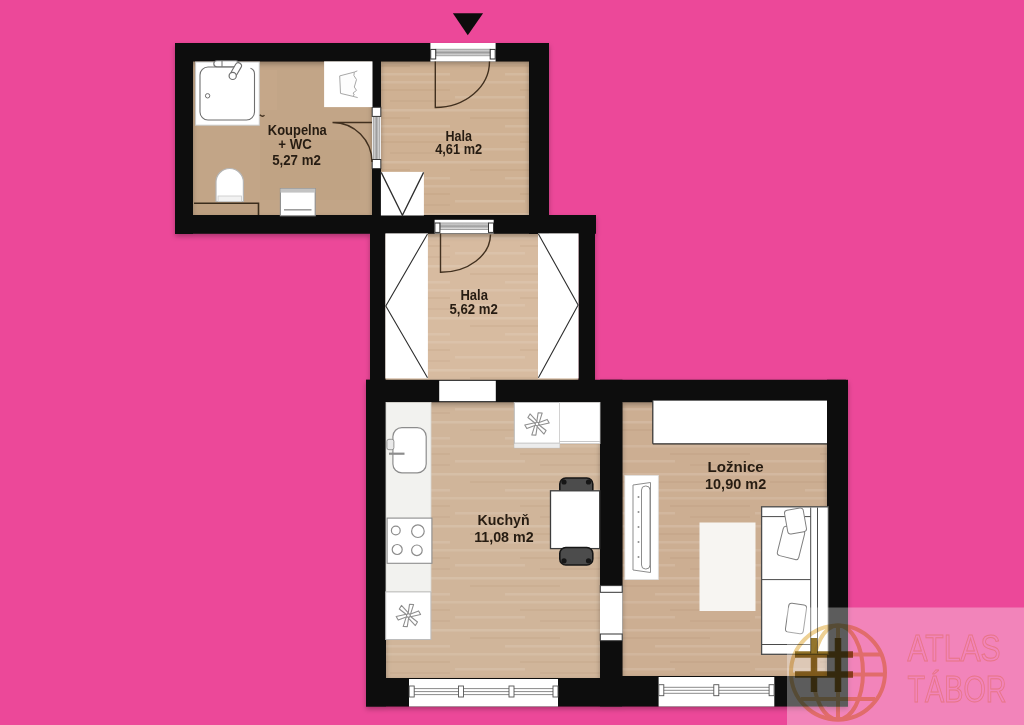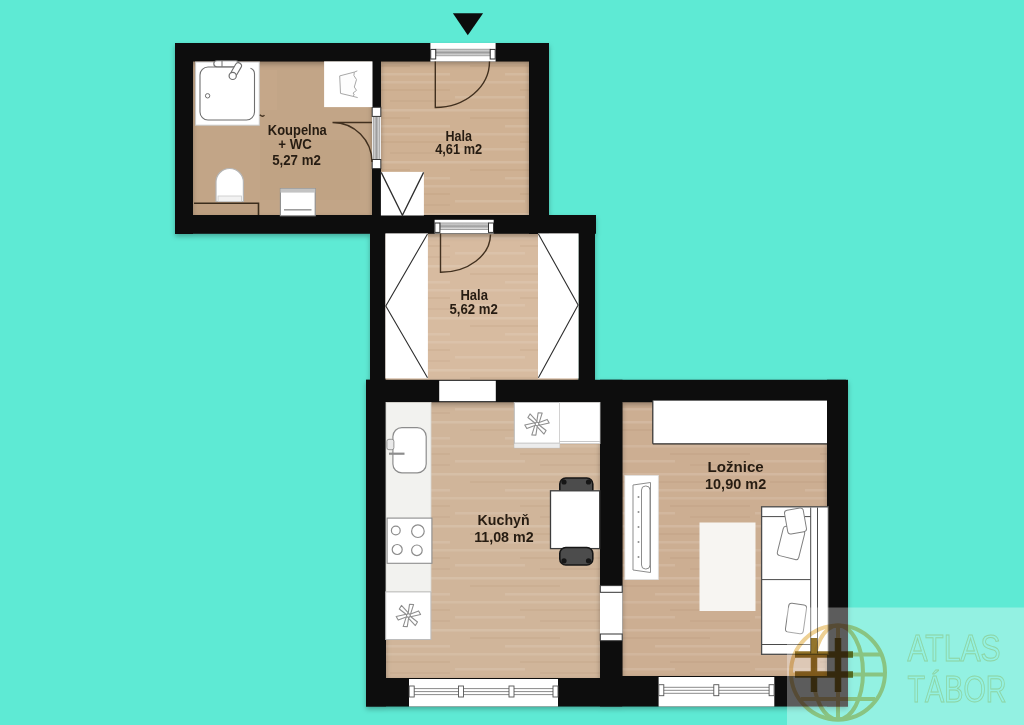--- a/index.html
+++ b/index.html
@@ -1,16 +1,16 @@
 <!DOCTYPE html>
 <html><head>
 <meta charset="utf-8">
 <style>
 html,body{margin:0;padding:0;background:#ffffff;}
-#plan{position:relative;width:1024px;height:725px;background:#5eead4;overflow:hidden;}
+#plan{position:relative;width:1024px;height:725px;background:#ec4899;overflow:hidden;}
 svg{position:absolute;left:0;top:0;}
 text{font-family:"Liberation Sans",sans-serif;}
 .lbl{font-weight:bold;fill:#261c12;}
 </style>
 </head>
 <body>
 <div id="plan">
 <svg width="1024" height="725" viewBox="0 0 1024 725">
 <defs>
 <pattern id="wood" width="150" height="52" patternUnits="userSpaceOnUse">

